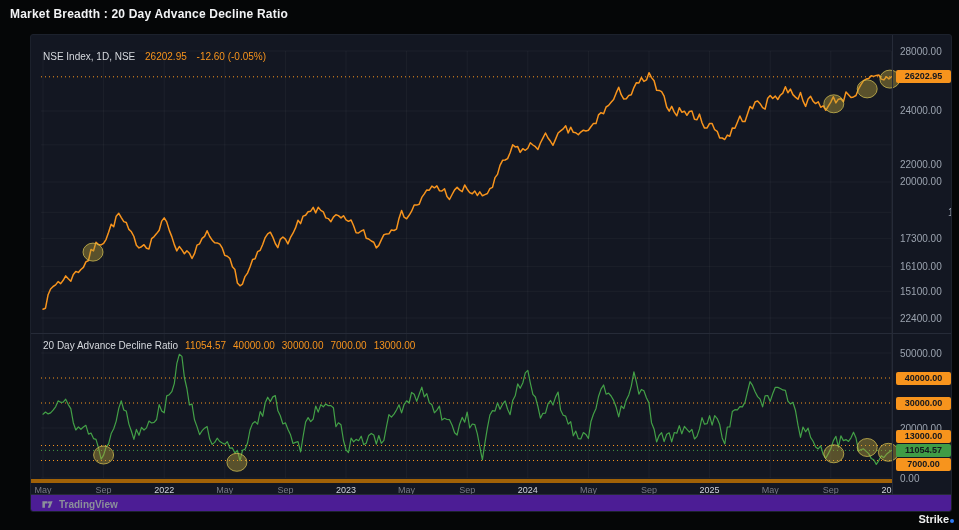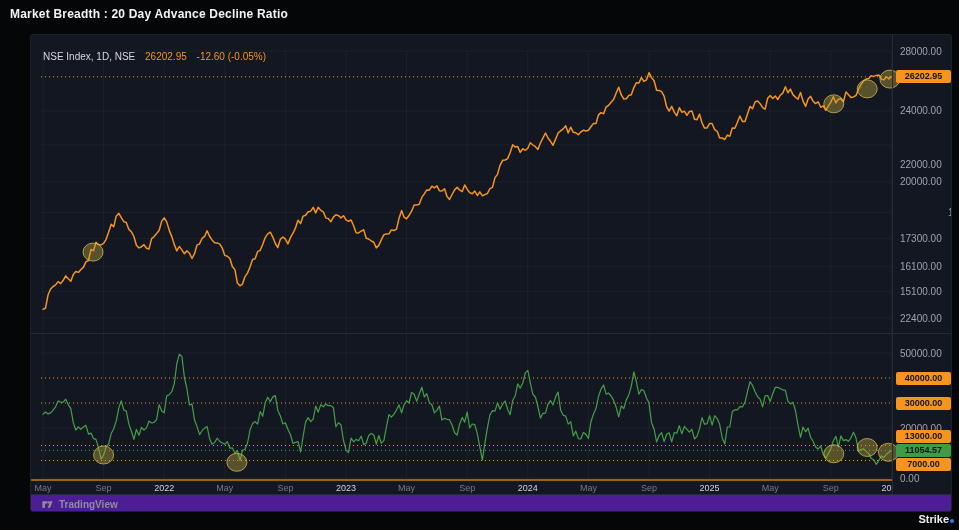--- a/index.html
+++ b/index.html
@@ -15,21 +15,21 @@
   .legend .val { color:#f7941d; margin-left:7px; }
   .legend1 { left:12px; top:16px; }
   .legend2 { left:12px; top:305px; }
   .price-axis { position:absolute; left:861px; top:0; width:61px; height:459px;
                 border-left:1px solid #262b38; z-index:4; }
   .axis-label { position:absolute; left:0; width:100%; padding-left:7px; font-size:10px;
                 color:#9ba3af; line-height:13px; }
   .axis-badge { position:absolute; left:3px; width:55px; text-align:center; font-size:9px;
                 font-weight:bold; color:#14171f; line-height:13px; border-radius:2px; }
   .time-axis { position:absolute; left:0; top:444px; width:861px; height:15px;
-               border-top:2px solid #a16207; overflow:hidden; z-index:4; }
+               border-top:4px solid #a16207; overflow:hidden; z-index:4; }
   .time-label { position:absolute; top:2px; font-size:9px; color:#787b86; transform:translateX(-50%); }
   .time-label.year { color:#cfd3dc; }
   .tv-footer { position:absolute; left:0; top:459px; width:922px; height:19px;
                border-top:1px solid #262b38; display:flex; align-items:center;
                padding-left:10px; gap:5px; z-index:4; background:#4c1d95; }
   .tv-text { color:#8b909a; font-size:10px; font-weight:bold; }
   .strike { position:absolute; right:5px; bottom:5px; font-size:11px; font-weight:bold;
             color:#ececec; z-index:6; }
   .strike .dot { display:inline-block; width:4px; height:4px; border-radius:50%;
                  background:#2f7cf6; margin-left:1px; }
@@ -87,20 +87,23 @@
       <ellipse cx="836.2" cy="412.5" rx="10" ry="9" fill="rgba(185,163,60,0.42)" stroke="rgba(212,192,82,0.75)" stroke-width="1"></ellipse>
       <ellipse cx="857.4" cy="417.3" rx="10" ry="9" fill="rgba(185,163,60,0.42)" stroke="rgba(212,192,82,0.75)" stroke-width="1"></ellipse>
     </svg>
 
   <div class="legend legend1">
     <span class="sym">NSE Index, 1D, NSE</span>
     <span class="val">26202.95</span>
     <span class="val">-12.60 (-0.05%)</span>
   </div>
 
+  <div class="legend legend2">
+    <span class="sym">20 Day Advance Decline Ratio</span><span id="legend2-values"><span class="val">11054.57</span><span class="val">40000.00</span><span class="val">30000.00</span><span class="val">7000.00</span><span class="val">13000.00</span></span>
+  </div>
 
   <div class="price-axis" id="price-axis">
       <div class="axis-label" style="top: 9.5px;">28000.00</div>
       <div class="axis-badge" style="background: rgb(247, 148, 29); top: 35.3163px;">26202.95</div>
       <div class="axis-label" style="top: 69.4948px;">24000.00</div>
       <div class="axis-label" style="top: 103.359px; margin-top: 20px;">22000.00</div>
       <div class="axis-label" style="top: 140.454px;">20000.00</div>
       <div class="axis-label" style="top: 170.796px; margin-left: 48px;">18500.00</div>
       <div class="axis-label" style="top: 196.897px;">17300.00</div>
       <div class="axis-label" style="top: 224.875px;">16100.00</div>

